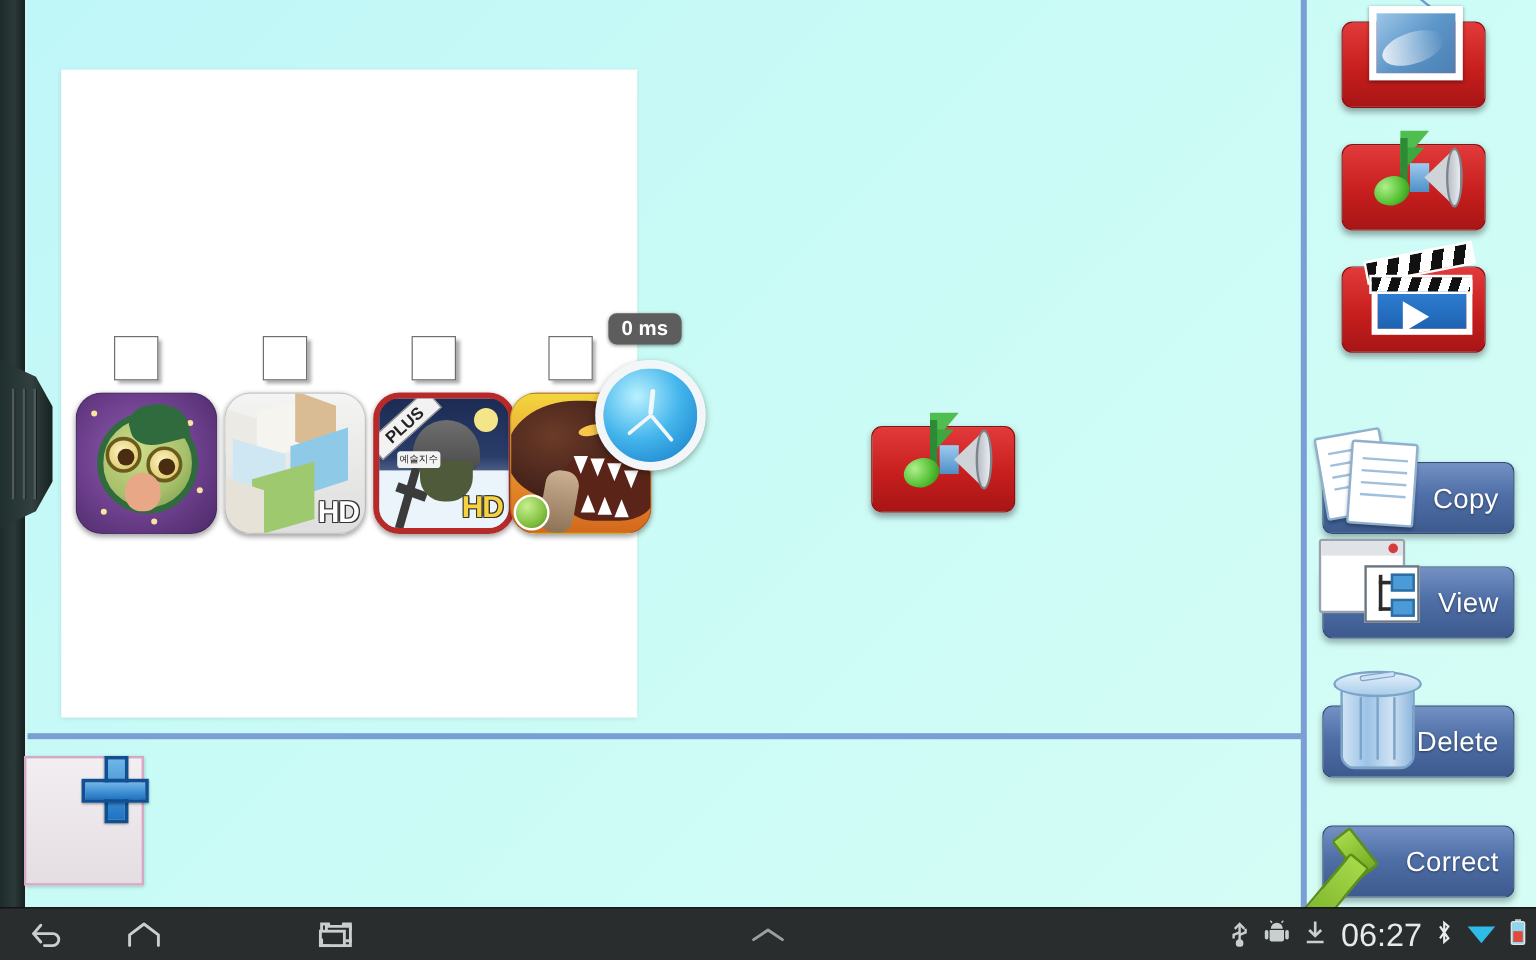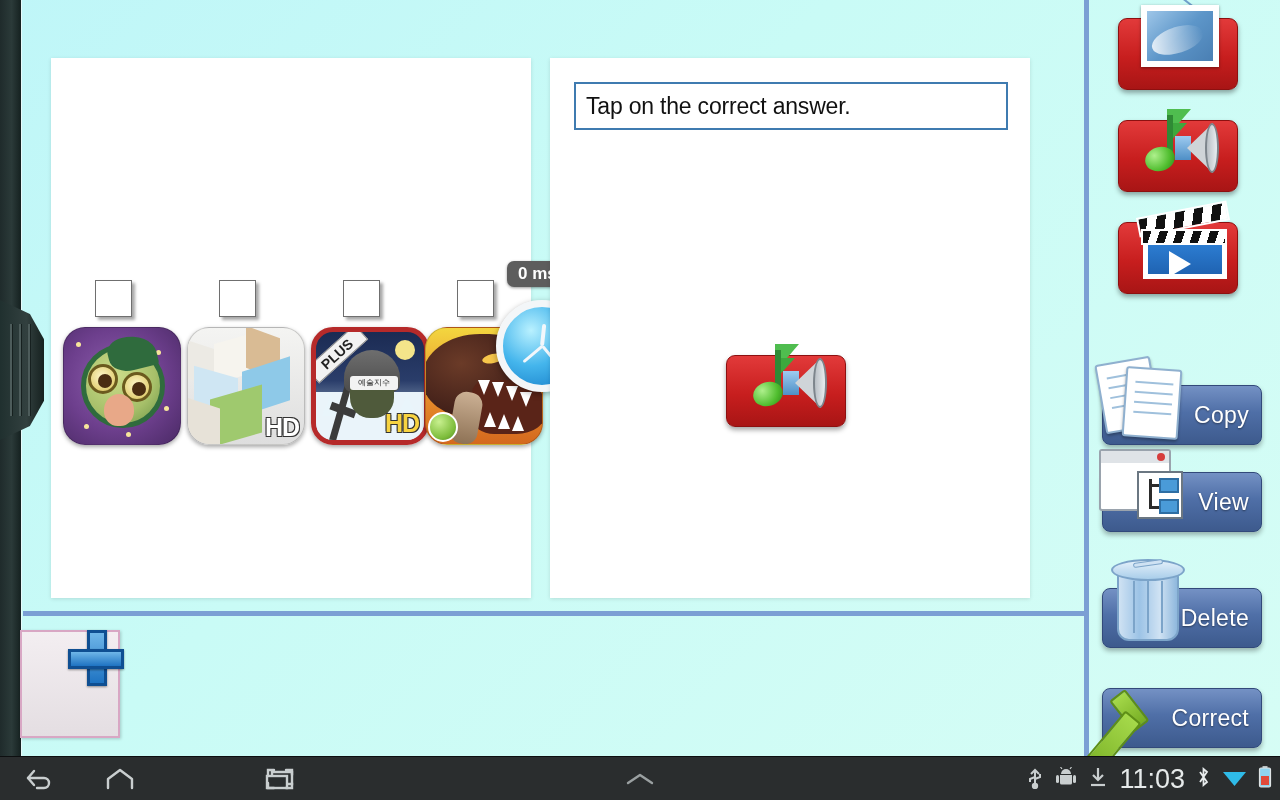--- a/index.html
+++ b/index.html
@@ -124,21 +124,21 @@
   
   .ico-soldier { background: linear-gradient(180deg, #1b2b53 0%, #2a3d6a 45%, #cfe4ef 100%); border: 5px solid #b62a2a; }
   .ico-soldier .moon { position: absolute; right: 9px; top: 8px; width: 20px; height: 20px; border-radius: 50%; background: #f4e58a; }
   .ico-soldier .snow { position: absolute; left: 0; bottom: 0; width: 100%; height: 48px; background: #eaf4fa; }
   .ico-soldier .tree { position: absolute; bottom: 24px; width: 0; height: 0; border-left: 9px solid transparent; border-right: 9px solid transparent; border-bottom: 22px solid #e9f5fb; }
   .ico-soldier .t1 { left: 6px; } .ico-soldier .t2 { right: 8px; } .ico-soldier .t3 { right: 30px; bottom: 30px; transform: scale(.75); }
   .ico-soldier .helmet {
     position: absolute; left: 28px; top: 18px; width: 56px; height: 42px;
     border-radius: 28px 28px 8px 8px; background: linear-gradient(180deg, #6e6e6e 0%, #4c4c4c 100%);
   }
-  .ico-soldier .band { position: absolute; left: 34px; top: 44px; width: 48px; height: 14px; background: #f3f3f3; border-radius: 3px; }
+  .ico-soldier .band { position: absolute; left: 15px; top: 44px; width: 36px; height: 14px; background: #f3f3f3; border-radius: 3px; }
   .ico-soldier .band s { position: absolute; left: 0; top: 1px; width: 100%; text-align: center; font-size: 8px; color: #222; text-decoration: none; }
   .ico-soldier .face { position: absolute; left: 34px; top: 52px; width: 44px; height: 34px; border-radius: 0 0 20px 20px; background: #4f5a3b; }
   .ico-soldier .gun { position: absolute; left: 22px; top: 42px; width: 7px; height: 70px; background: #3b3b3b; transform: rotate(16deg); }
   .ico-soldier .gun2 { position: absolute; left: 14px; top: 74px; width: 26px; height: 8px; background: #3b3b3b; transform: rotate(20deg); }
   .plus-rib {
     position: absolute; left: -12px; top: 12px; width: 66px; height: 20px;
     background: #f2f2f2; border: 1px solid #888; transform: rotate(-42deg);
     font-size: 14px; font-weight: 700; color: #222; text-align: center; line-height: 18px;
   }
 
@@ -459,25 +459,20 @@
 
   <div class="ms-badge">0 ms</div>
   <div class="clock-wrap">
     <div class="clock-face">
       <div class="hand h"></div>
       <div class="hand m"></div>
       <div class="hand s"></div>
     </div>
   </div>
 
-  <div class="panel panel-right">
-    <div class="title-box active">
-      <span class="title-text">Tap on the correct answer.</span>
-    </div>
-  </div>
   <div class="audio-card">
     <div class="red-btn">
       <div class="g-note">
         <div class="flag"></div>
           <div class="flag2"></div>
           <div class="stem"></div>
           <div class="head"></div>
       </div>
       <div class="g-spk">
         <div class="box"></div>
@@ -658,21 +653,21 @@
           <path d="M7 2 L5.5 0 M15 2 L16.5 0" stroke="#c9cecf" stroke-width="1.2"></path>
         </svg>
       </span>
       <span>
         <svg width="20" height="22" viewBox="0 0 20 22" class="nav-ico" style="stroke-width:2.2">
           <path d="M10 2 V13"></path>
             <path d="M5 9 L10 14 L15 9"></path>
             <path d="M3 19 H17"></path>
         </svg>
       </span>
-      <span class="clocktxt">11:03</span>
+      <span class="clocktxt">06:27</span>
       <span>
         <svg width="15" height="24" viewBox="0 0 15 24" class="nav-ico" style="stroke:#e8eced;stroke-width:1.8">
           <path d="M4 7 L11 17 L7.5 20 V4 L11 7 L4 17"></path>
         </svg>
       </span>
       <span>
         <svg width="25" height="20" viewBox="0 0 25 20">
           <path d="M1 5 L24 5 L12.5 19 Z" fill="#2fbbe8"></path>
         </svg>
       </span>

